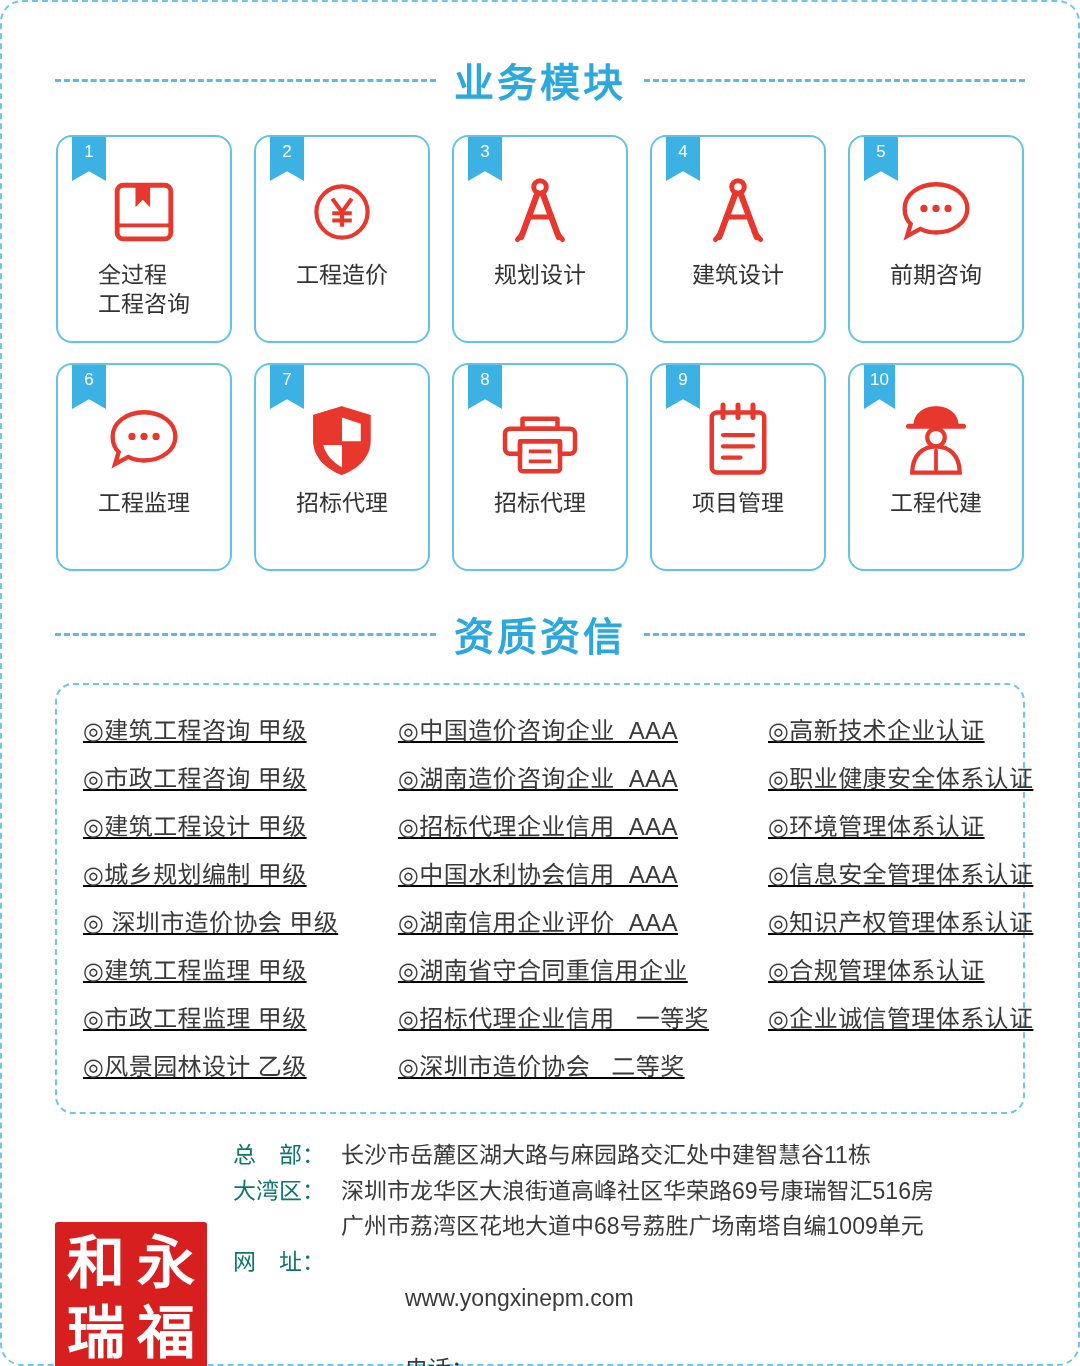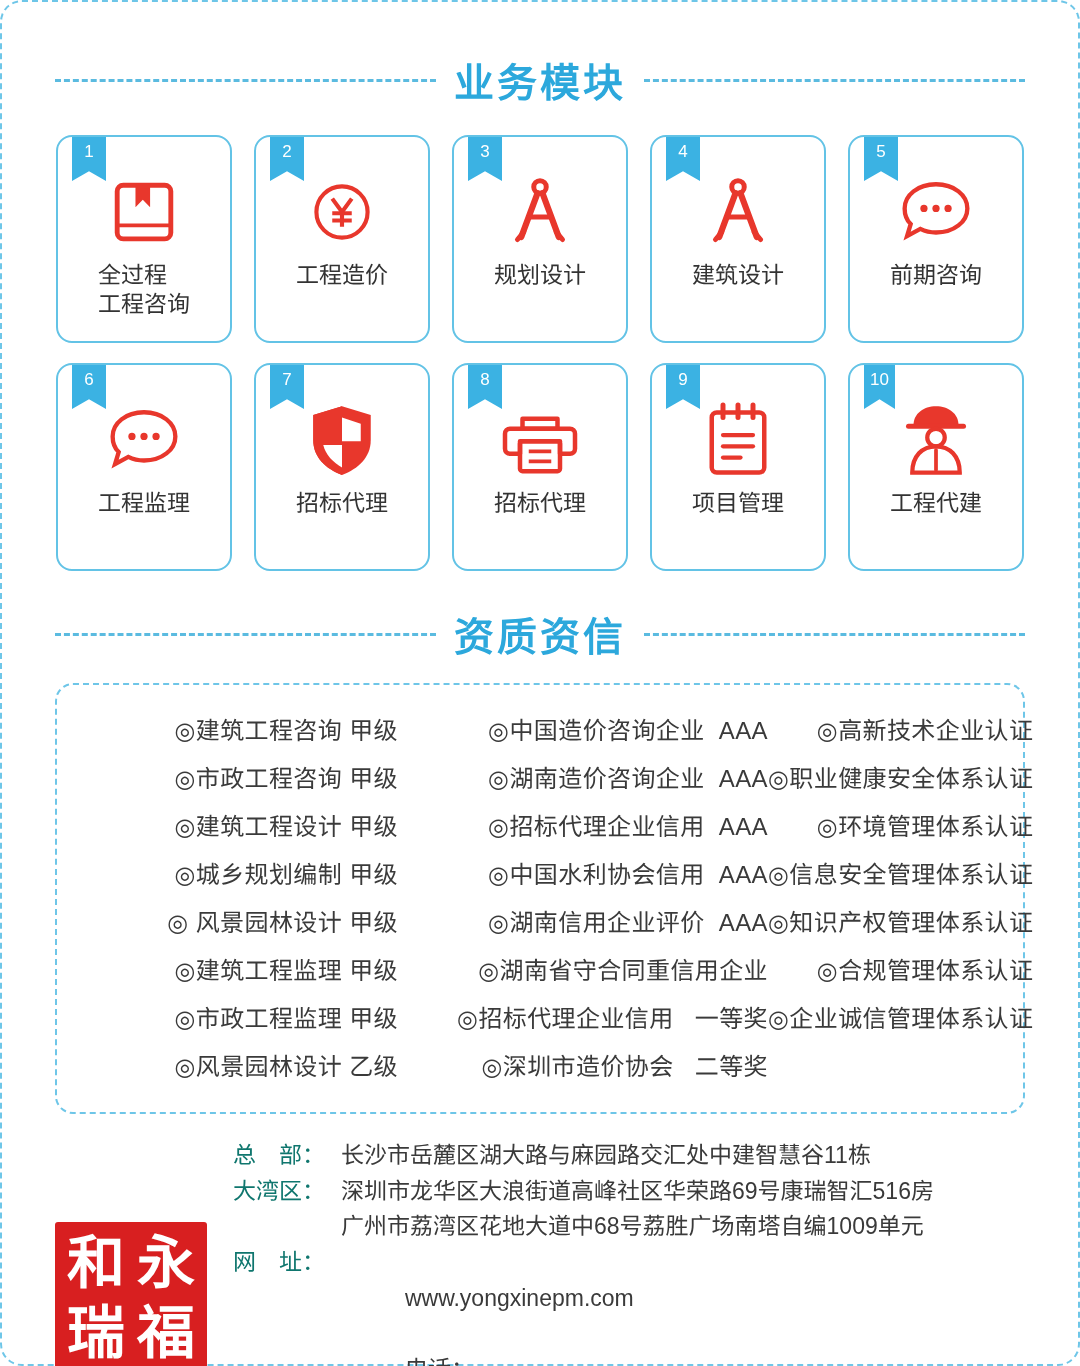--- a/index.html
+++ b/index.html
@@ -85,26 +85,27 @@
   .module-label {
     margin-top: 8px;
     font-size: 23px;
     color: #333;
     text-align: left;
     line-height: 1.28;
     white-space: pre-line;
   }
 
   
-  .creds-wrap { margin-top: 34px; text-align: right; }
+  .creds-wrap { margin-top: 34px; }
   .creds-box {
     margin: 20px 42px 0 42px;
     border: 2px dashed #6ec6e8;
     border-radius: 18px;
     padding: 26px 26px 30px 26px;
+    text-decoration: underline;
   }
   .creds-cols {
     display: grid;
     grid-template-columns: 315px 370px auto;
   }
   .creds-col { display: flex; flex-direction: column; gap: 13px; }
   .cred-item {
     font-size: 24px;
     color: #3a3a3a;
     white-space: pre;
@@ -319,21 +320,21 @@
       <div class="rail"></div>
     </div>
 
     <div class="creds-box">
       <div class="creds-cols">
         <div class="creds-col">
           <div class="cred-item">◎建筑工程咨询 甲级</div>
           <div class="cred-item">◎市政工程咨询 甲级</div>
           <div class="cred-item">◎建筑工程设计 甲级</div>
           <div class="cred-item">◎城乡规划编制 甲级</div>
-          <div class="cred-item">◎ 风景园林设计 甲级</div>
+          <div class="cred-item">◎ 深圳市造价协会 甲级</div>
           <div class="cred-item">◎建筑工程监理 甲级</div>
           <div class="cred-item">◎市政工程监理 甲级</div>
           <div class="cred-item">◎风景园林设计 乙级</div>
         </div>
         <div class="creds-col">
           <div class="cred-item">◎中国造价咨询企业  AAA</div>
           <div class="cred-item">◎湖南造价咨询企业  AAA</div>
           <div class="cred-item">◎招标代理企业信用  AAA</div>
           <div class="cred-item">◎中国水利协会信用  AAA</div>
           <div class="cred-item">◎湖南信用企业评价  AAA</div>

